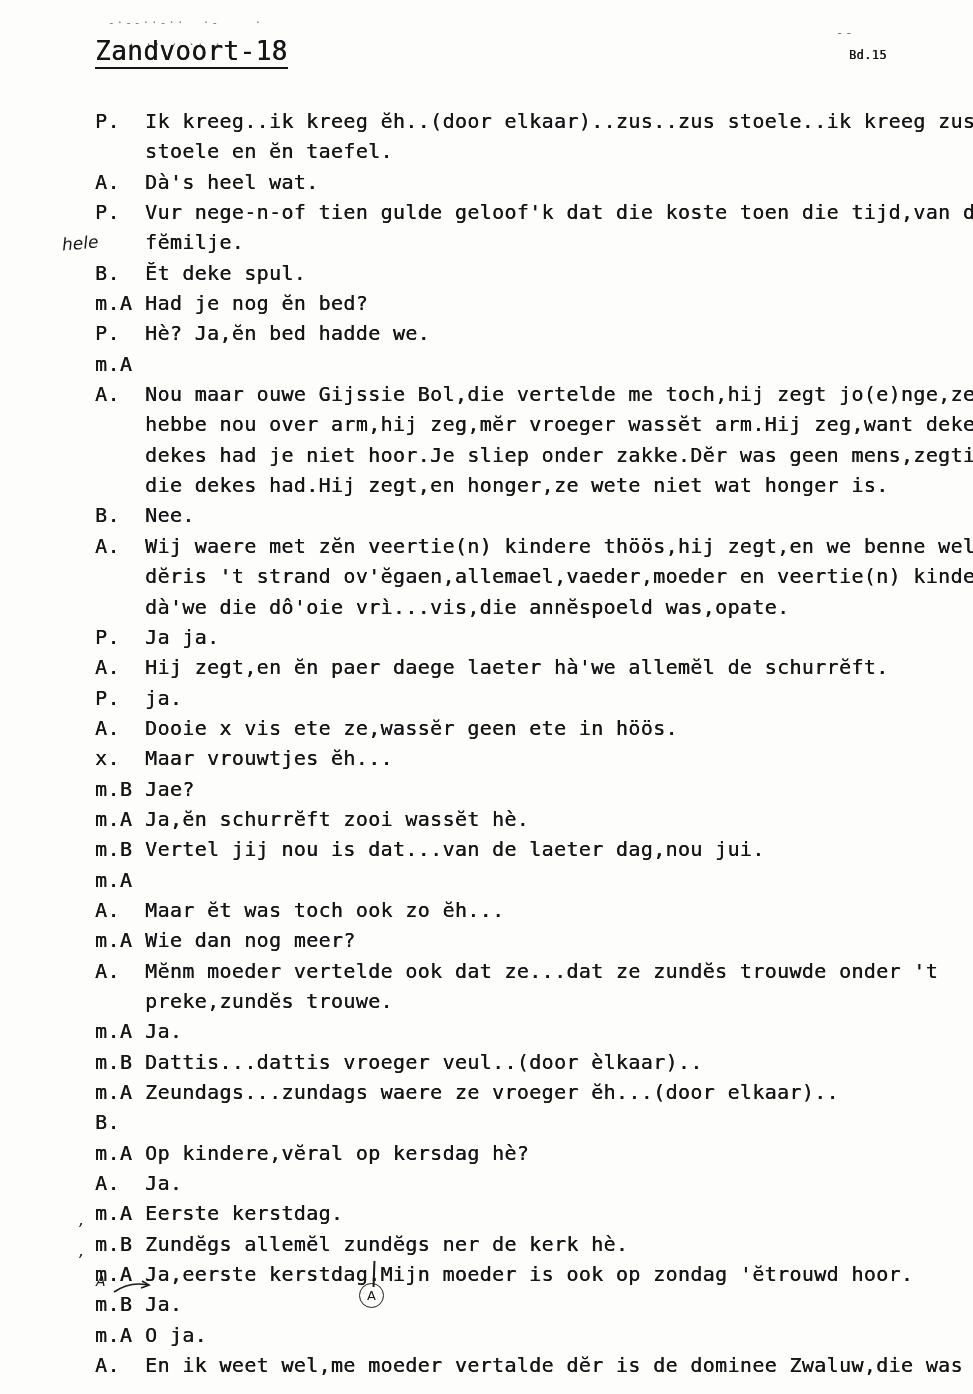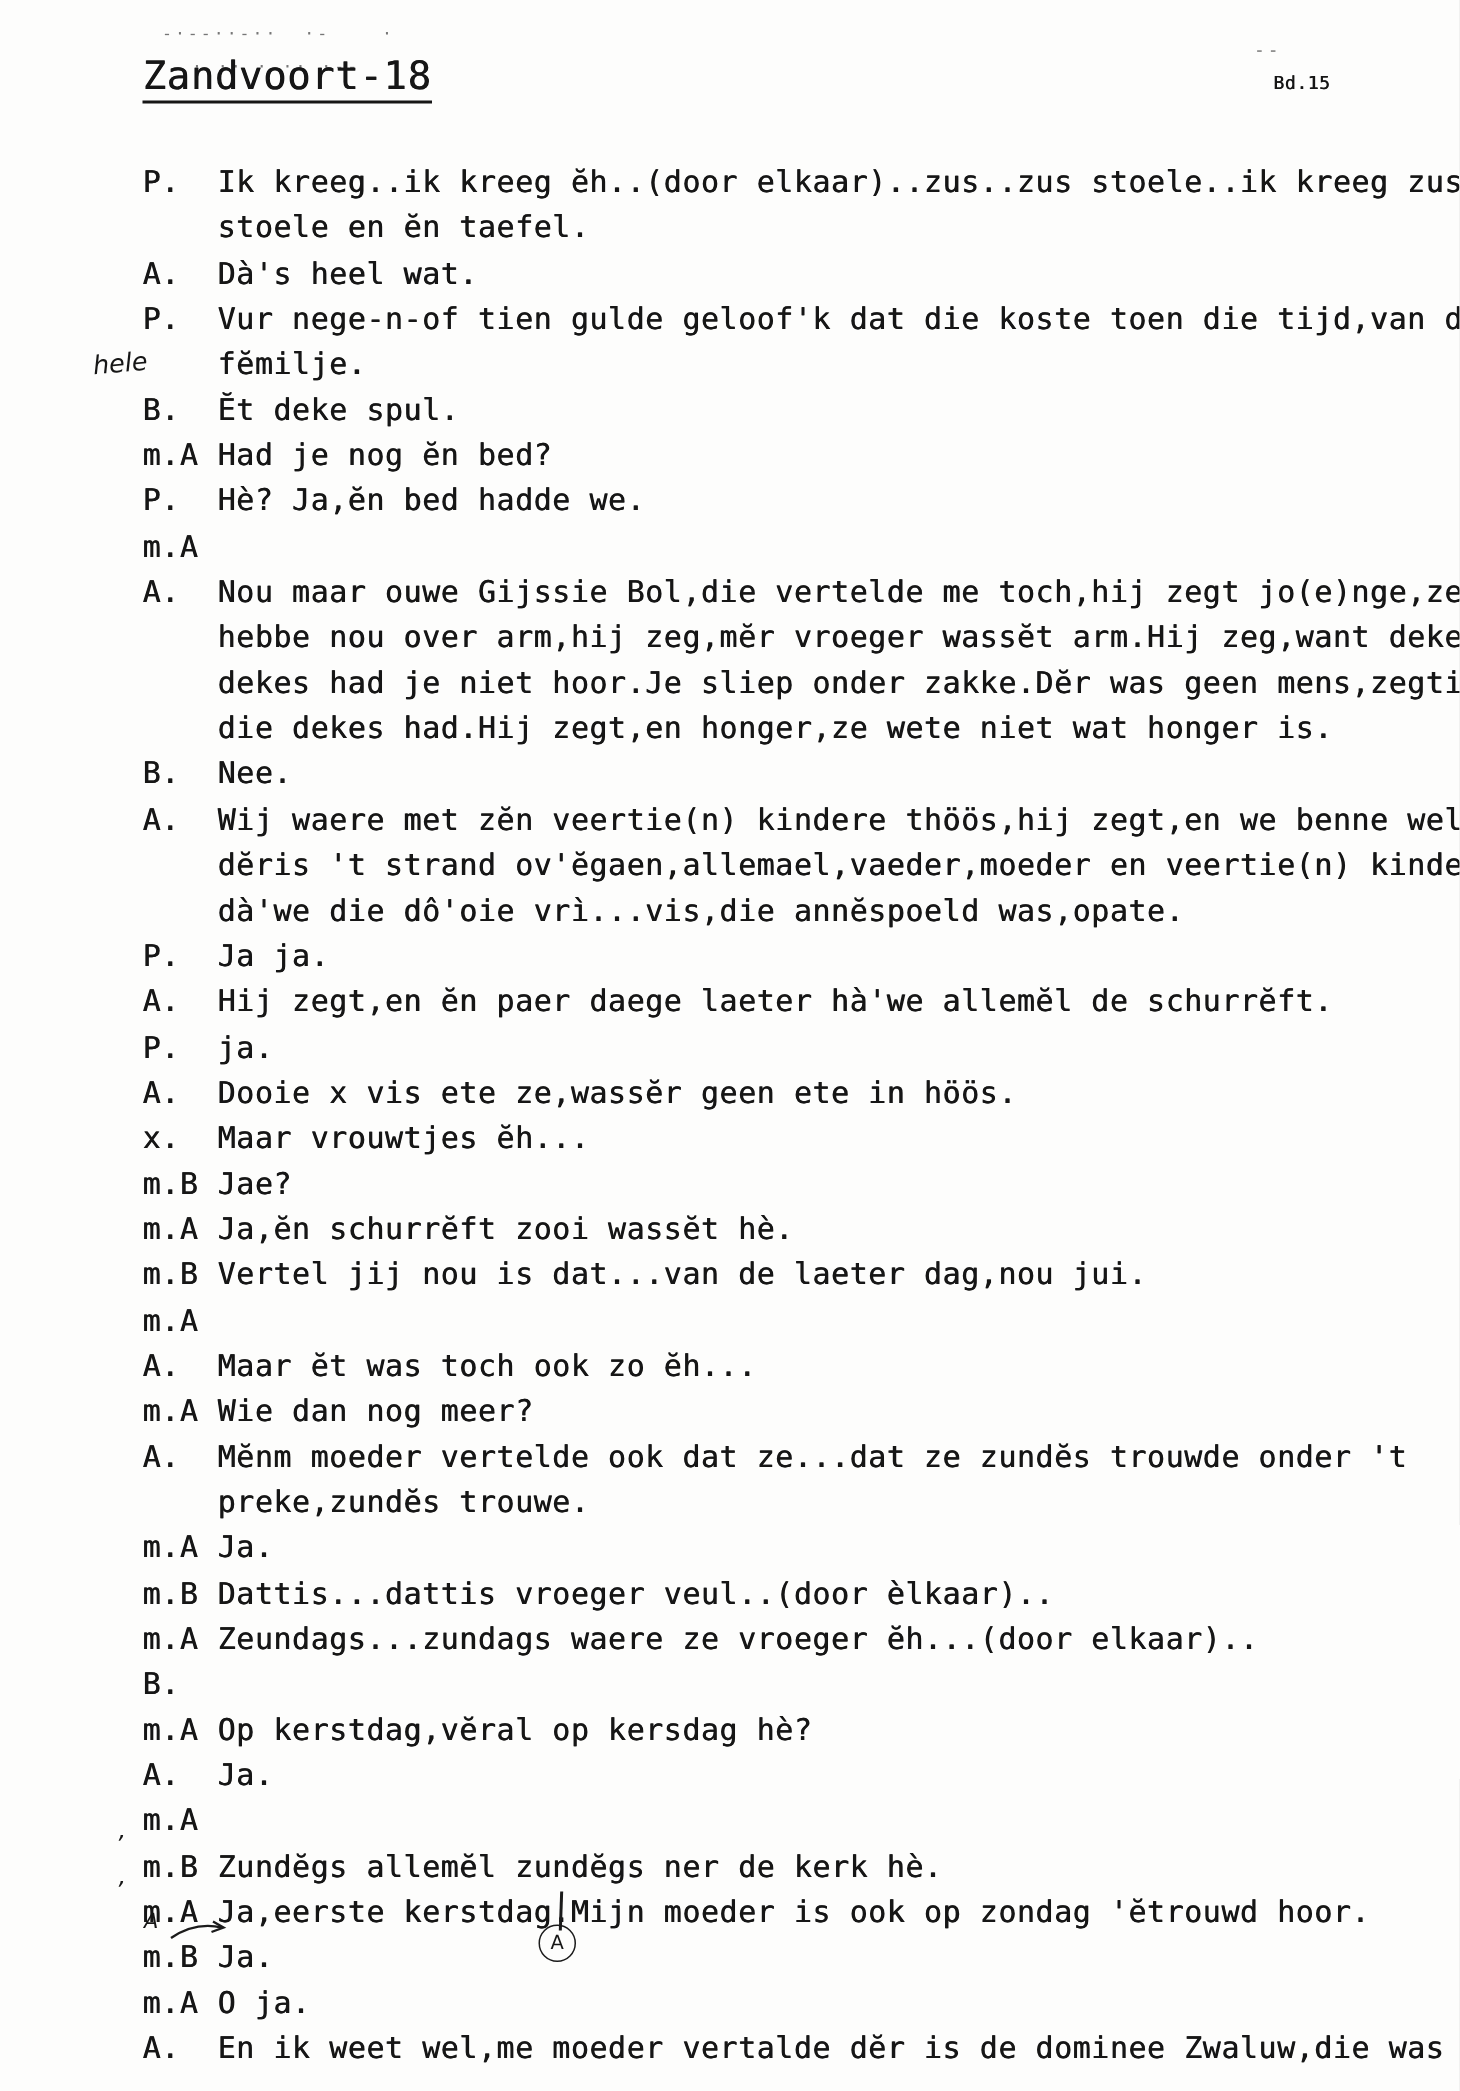--- a/index.html
+++ b/index.html
@@ -129,23 +129,23 @@
       <div class="line"><span class="speaker">m.B</span><span class="text">Vertel jij nou is dat...van de laeter dag,nou jui.</span></div>
       <div class="line"><span class="speaker">m.A</span></div>
       <div class="line"><span class="speaker">A.</span><span class="text">Maar ĕt was toch ook zo ĕh...</span></div>
       <div class="line"><span class="speaker">m.A</span><span class="text">Wie dan nog meer?</span></div>
       <div class="line"><span class="speaker">A.</span><span class="text">Mĕnm moeder vertelde ook dat ze...dat ze zundĕs trouwde onder 't</span></div>
       <div class="line"><span class="speaker"></span><span class="text">preke,zundĕs trouwe.</span></div>
       <div class="line"><span class="speaker">m.A</span><span class="text">Ja.</span></div>
       <div class="line"><span class="speaker">m.B</span><span class="text">Dattis...dattis vroeger veul..(door èlkaar)..</span></div>
       <div class="line"><span class="speaker">m.A</span><span class="text">Zeundags...zundags waere ze vroeger ĕh...(door elkaar)..</span></div>
       <div class="line"><span class="speaker">B.</span></div>
-      <div class="line"><span class="speaker">m.A</span><span class="text">Op kerstdag,vĕral op kersdag hè?</span></div>
+      <div class="line"><span class="speaker">m.A</span><span class="text">Op kindere,vĕral op kersdag hè?</span></div>
       <div class="line"><span class="speaker">A.</span><span class="text">Ja.</span></div>
-      <div class="line"><span class="speaker">m.A</span><span class="hw tick">,</span></div>
+      <div class="line"><span class="speaker">m.A</span><span class="hw tick">,</span><span class="text">Eerste kerstdag.</span></div>
       <div class="line"><span class="speaker">m.B</span><span class="hw tick">,</span><span class="text">Zundĕgs allemĕl zundĕgs ner de kerk hè.</span></div>
       <div class="line"><span class="speaker">m.A</span><span class="text">Ja,eerste kerstdag.Mijn moeder is ook op zondag 'ĕtrouwd hoor.</span><span class="ann-bar"></span><span class="ann-circle">A</span></div>
       <div class="line"><span class="speaker">m.B</span><span class="text">Ja.</span><span class="hw ann-hand-a">A</span><svg class="ann-arrow" viewBox="0 0 42 16">
           <path d="M2 13 Q 18 2 36 6" fill="none" stroke="#1b1b1b" stroke-width="1.6"></path>
           <path d="M30 2 L 37 6 L 29 9" fill="none" stroke="#1b1b1b" stroke-width="1.6"></path>
         </svg></div>
       <div class="line"><span class="speaker">m.A</span><span class="text">O ja.</span></div>
       <div class="line"><span class="speaker">A.</span><span class="text">En ik weet wel,me moeder vertalde dĕr is de dominee Zwaluw,die was</span></div>
     </div>
 </div>

